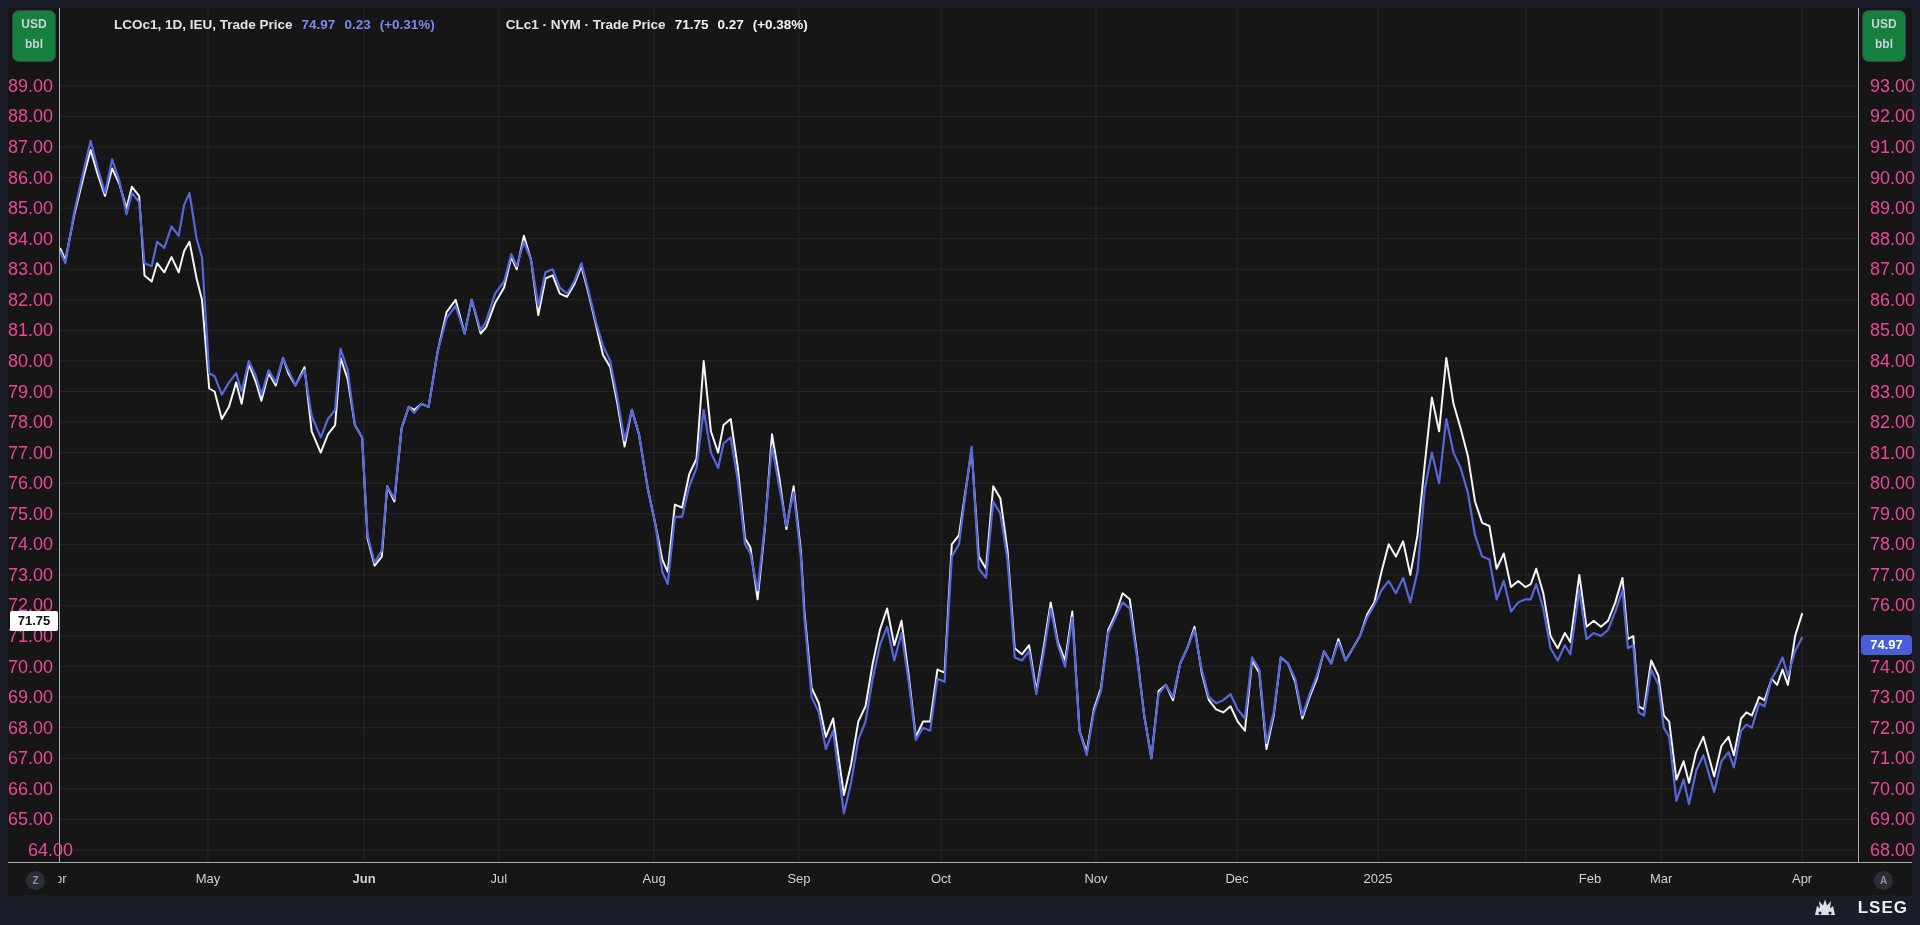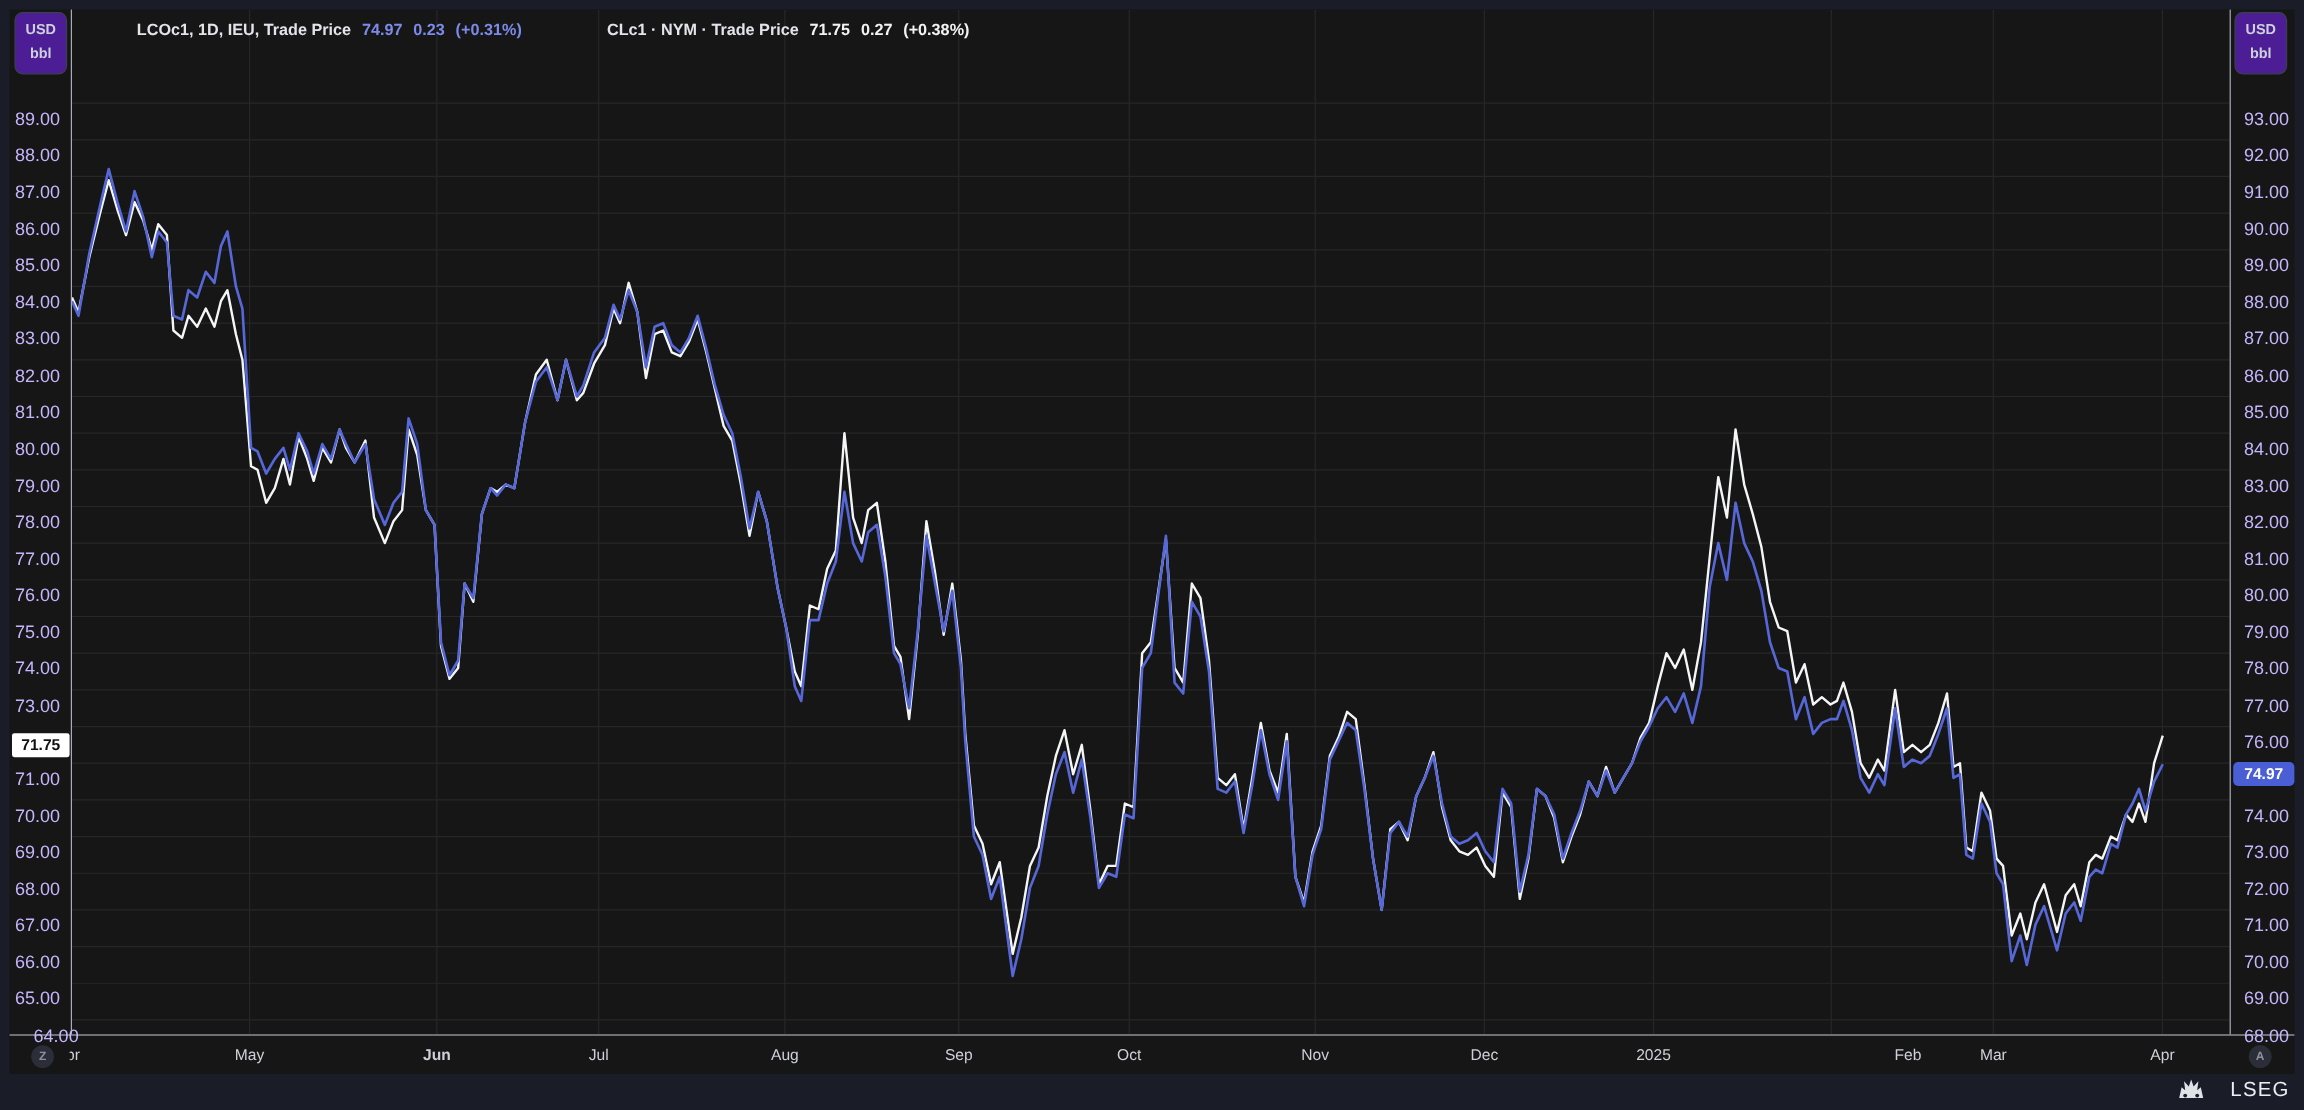--- a/index.html
+++ b/index.html
@@ -8,28 +8,28 @@
 
   #panel { position:absolute; left:8px; top:8px; width:1904px; height:887px; background:#161616; }
 
   
   .vline { position:absolute; top:0; width:1px; height:854px; background:#a9acb6; }
   #axis-h { position:absolute; left:0; top:854px; width:1904px; height:1px; background:#a9acb6; }
 
   #plot-wrap { position:absolute; left:52px; top:0; width:1798px; height:854px; overflow:hidden; }
   #plot-svg { position:absolute; left:0; top:0; }
 
-  .tickcol { position:absolute; top:14px; height:854px; font-size:15px; color:#c4b5fd; }
+  .tickcol { position:absolute; top:0; height:854px; font-size:18px; color:#ec4899; }
   #left-ticks  { left:0;  width:48px; }
   #right-ticks { left:1855px; width:49px; }
   .tick { position:absolute; height:16px; line-height:16px; width:100%; }
   #left-ticks .tick { text-align:right; padding-right:6px; }
   #right-ticks .tick { text-align:left; padding-left:7px; }
 
-  .unit-box { position:absolute; top:2px; width:44px; height:52px; background:#4c1d95; border:1px solid #3a4052;
+  .unit-box { position:absolute; top:2px; width:44px; height:52px; background:#15803d; border:1px solid #3a4052;
               border-radius:7px; color:#ccd0da; font-size:12px; font-weight:bold; text-align:center; z-index:6; }
   .unit-box .u1 { margin-top:6px; } .unit-box .u2 { margin-top:6px; }
   #unit-left { left:4px; } #unit-right { left:1854px; }
 
   #legend { position:absolute; left:61px; top:5px; height:22px; display:flex; align-items:center; gap:26px;
             font-size:13.5px; font-weight:bold; z-index:5; white-space:nowrap; }
   .leg-item { display:flex; gap:9px; align-items:center;padding-left:45px; }
   .leg-name { color:#e2e4e9; }
   .leg-vals { display:flex; gap:9px; }
 
@@ -40,21 +40,21 @@
 
   #month-row { position:absolute; left:50px; top:855px; width:1806px; height:32px; overflow:hidden; }
   .month { position:absolute; top:8px; transform:translateX(-50%); font-size:13px; color:#ced1d7; }
 
   .axis-badge { position:absolute; top:863px; width:19px; height:19px; border-radius:50%; background:#2b2e38;
                 color:#8d909b; font-size:10px; font-weight:bold; text-align:center; line-height:19px; }
   #z-badge { left:18px; } #a-badge { left:1866px; }
 
   #footer { position:absolute; left:0; top:895px; width:1920px; height:30px; background:#1a1d28; }
   #brand { position:absolute; right:12px; top:3px; display:flex; align-items:center; gap:8px; }
-  #brand-name { color:#eceef2; font-size:17px; font-weight:normal; letter-spacing:1px;margin-left:12px; }
+  #brand-name { color:#eceef2; font-size:17px; font-weight:bold; letter-spacing:1px;margin-left:12px; }
 </style>
 </head>
 <body>
 
 <div id="app">
   <div id="panel">
 
     <div id="plot-wrap">
       <svg id="plot-svg" width="1798" height="854">
           <rect x="0" y="0" width="1798" height="854" fill="#161616"></rect>

